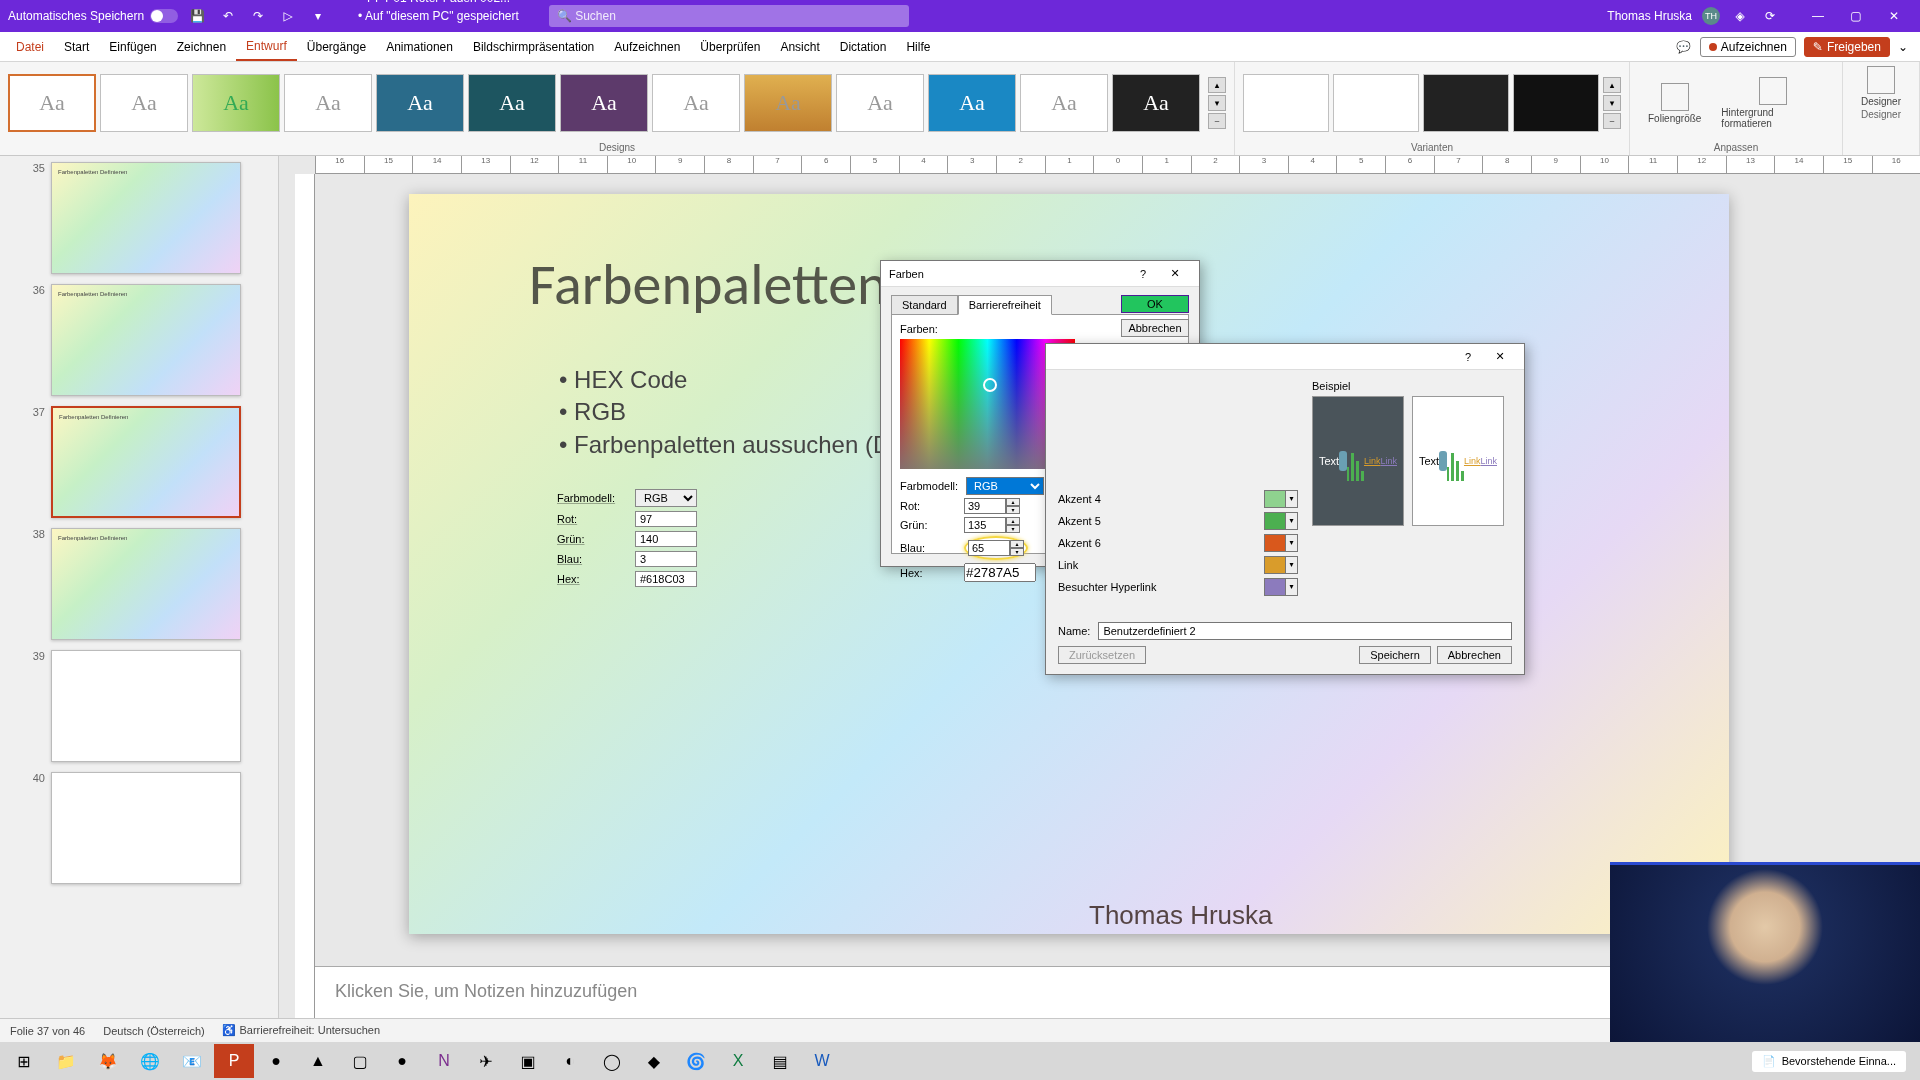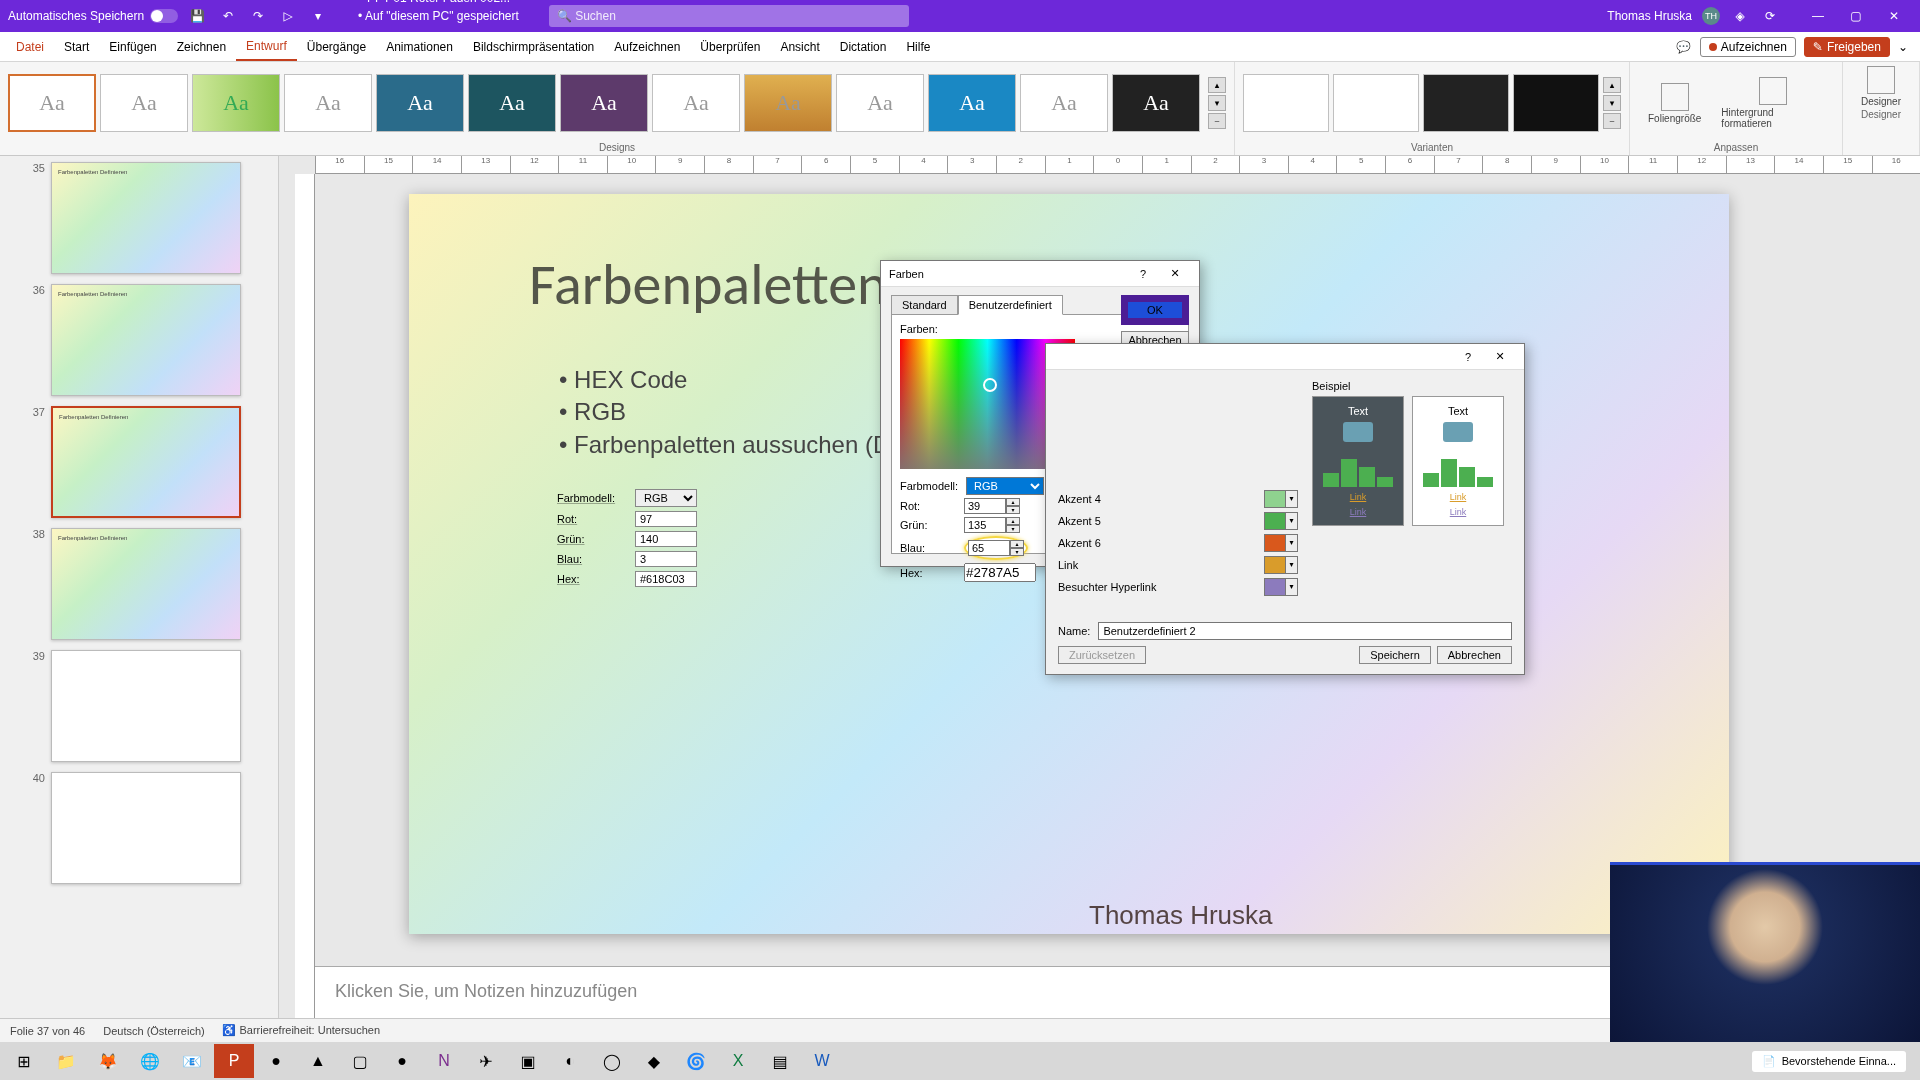--- a/index.html
+++ b/index.html
@@ -86,38 +86,38 @@
 .model-row label { width: 60px; }
 .model-row select, .model-row input { border: 1px solid #767676; padding: 1px 3px; font-size: 11px; width: 78px; }
 .rgbrow { display: flex; align-items: center; gap: 4px; margin-top: 3px; }
 .rgbrow label { width: 60px; }
 .spin-inp { display: flex; }
 .spin-inp input { width: 42px; border: 1px solid #767676; padding: 1px 3px; font-size: 11px; }
 .spinbtns { display: flex; flex-direction: column; }
 .spinbtns span { width: 14px; height: 8px; border: 1px solid #767676; font-size: 6px; line-height: 6px; text-align: center; background: #eee; }
 .highlight-ring { border: 2px solid #f5d742; border-radius: 50%; padding: 2px; box-shadow: 0 0 4px #f5d742; }
 .colors-right { position: absolute; right: 10px; top: 8px; width: 68px; display: flex; flex-direction: column; gap: 6px; align-items: stretch; }
-.colors-right button { font-size: 11px; padding: 2px 4px; border: 7px solid #4c1d95; background: #1d4ed8; }
+.colors-right button { font-size: 11px; padding: 2px 4px; border: 1px solid #4c1d95; background: #22c55e; }
 .colors-right button.cancel { border: 1px solid #888; background: #eee; }
 .preview-block { margin-top: 60px; text-align: center; font-size: 10px; }
 .preview-block .sw { width: 52px; height: 32px; margin: 2px auto; }
 
 
 .theme-dialog { left: 1045px; top: 343px; width: 480px; }
 .theme-body { padding: 10px 12px; display: flex; gap: 14px; }
 .tcol-left { flex: 1; }
 .tcol-left .trow { display: flex; align-items: center; margin-bottom: 4px; gap: 8px; }
 .tcol-left .trow label { flex: 1; font-size: 11px; }
 .col-btn { width: 34px; height: 18px; border: 1px solid #767676; display: flex; }
 .col-btn .sw { flex: 1; }
 .col-btn .dd { width: 12px; background: #eee; border-left: 1px solid #767676; text-align: center; font-size: 8px; line-height: 16px; }
 .tcol-right { width: 200px; }
 .tcol-right .hdr { font-size: 11px; margin-bottom: 4px; }
 .preview-boxes { display: flex; gap: 8px; }
-.pv-box { width: 92px; height: 130px; border: 1px solid #999; display: flex; flex-direction: column; align-items: center; justify-content: space-around; padding: 6px; }
+.pv-box { width: 92px; height: 130px; border: 1px solid #999; display: flex; flex-direction: row; align-items: center; justify-content: space-around; padding: 6px; }
 .pv-dark { background: #4a545a; color: #fff; }
 .pv-light { background: #fff; }
 .pv-box .chart { width: 70px; height: 40px; display: flex; align-items: flex-end; gap: 2px; }
 .pv-box .chart div { flex: 1; }
 .pv-link { font-size: 9px; text-decoration: underline; color: #d99c2b; }
 .name-row { margin-top: 12px; display: flex; align-items: center; gap: 8px; }
 .name-row input { flex: 1; border: 1px solid #767676; padding: 2px 4px; font-size: 11px; }
 .theme-footer { display: flex; gap: 6px; padding: 6px 12px 10px; }
 .theme-footer button { font-size: 11px; padding: 2px 10px; border: 1px solid #888; background: #eee; }
 .theme-footer .spacer { flex: 1; }
@@ -388,21 +388,21 @@
   <div class="dialog-titlebar">
     <span class="title">Farben</span>
     <span class="tb">?</span>
     <span class="tb">✕</span>
   </div>
   <div class="colors-body">
     <div style="display:flex;align-items:flex-start;gap:8px">
       <div style="flex:1">
         <div class="tabs">
           <div class="dtab">Standard</div>
-          <div class="dtab active">Benutzerdefiniert</div>
+          <div class="dtab active">Barrierefreiheit</div>
         </div>
         <div class="tab-cnt" style="position:relative;height:240px">
           <div style="font-size:11px;margin-bottom:4px">Farben:</div>
           <div class="color-field">
               <div class="crosshair"></div>
             </div>
           <div class="lum-bar"></div>
           <div class="lum-arrow"></div>
           <div class="model-row">
             <label>Farbmodell:</label>

